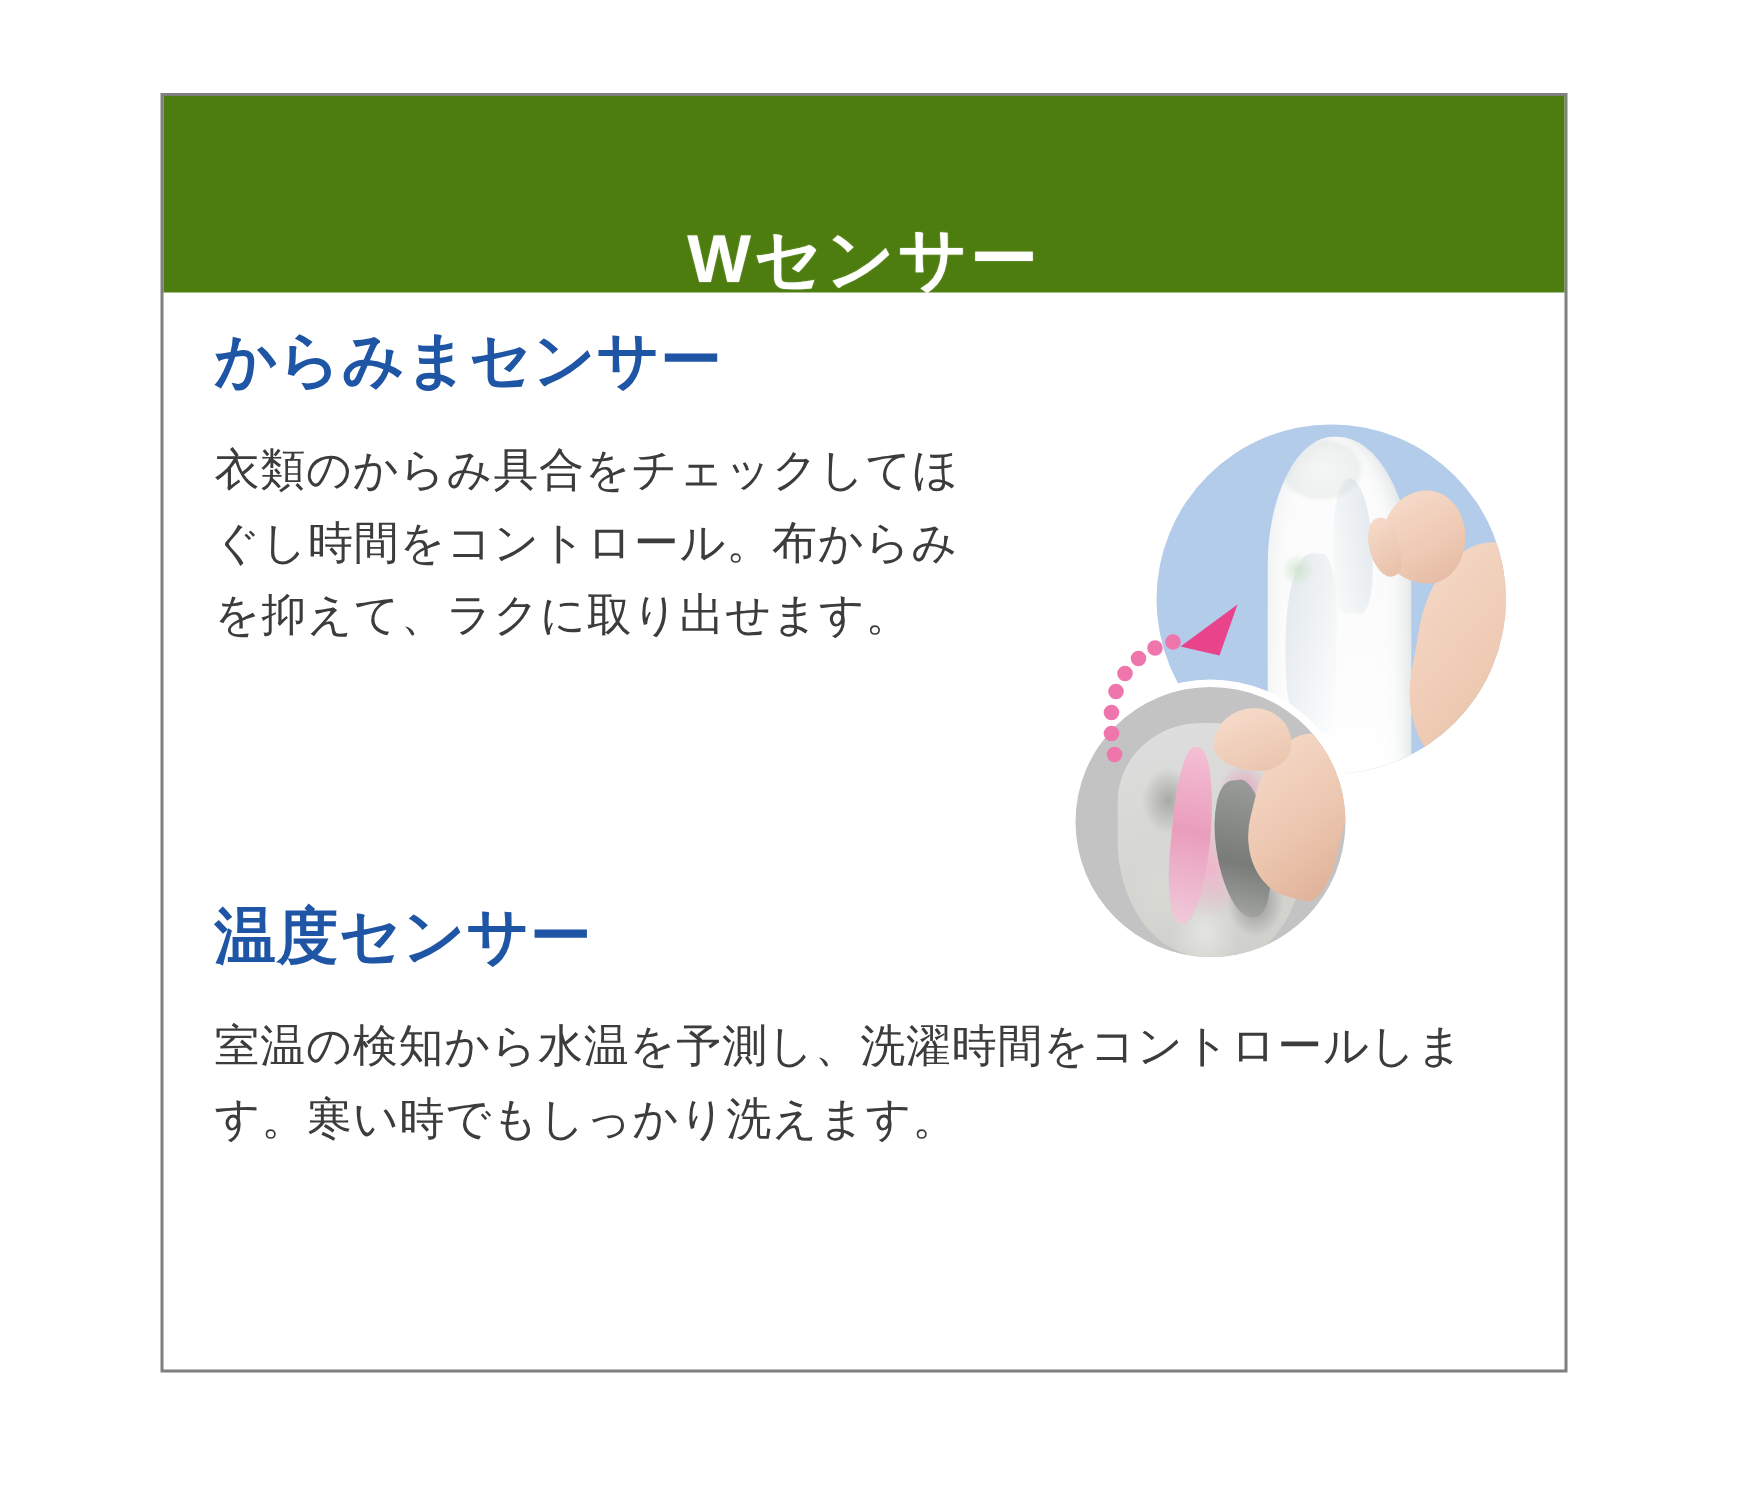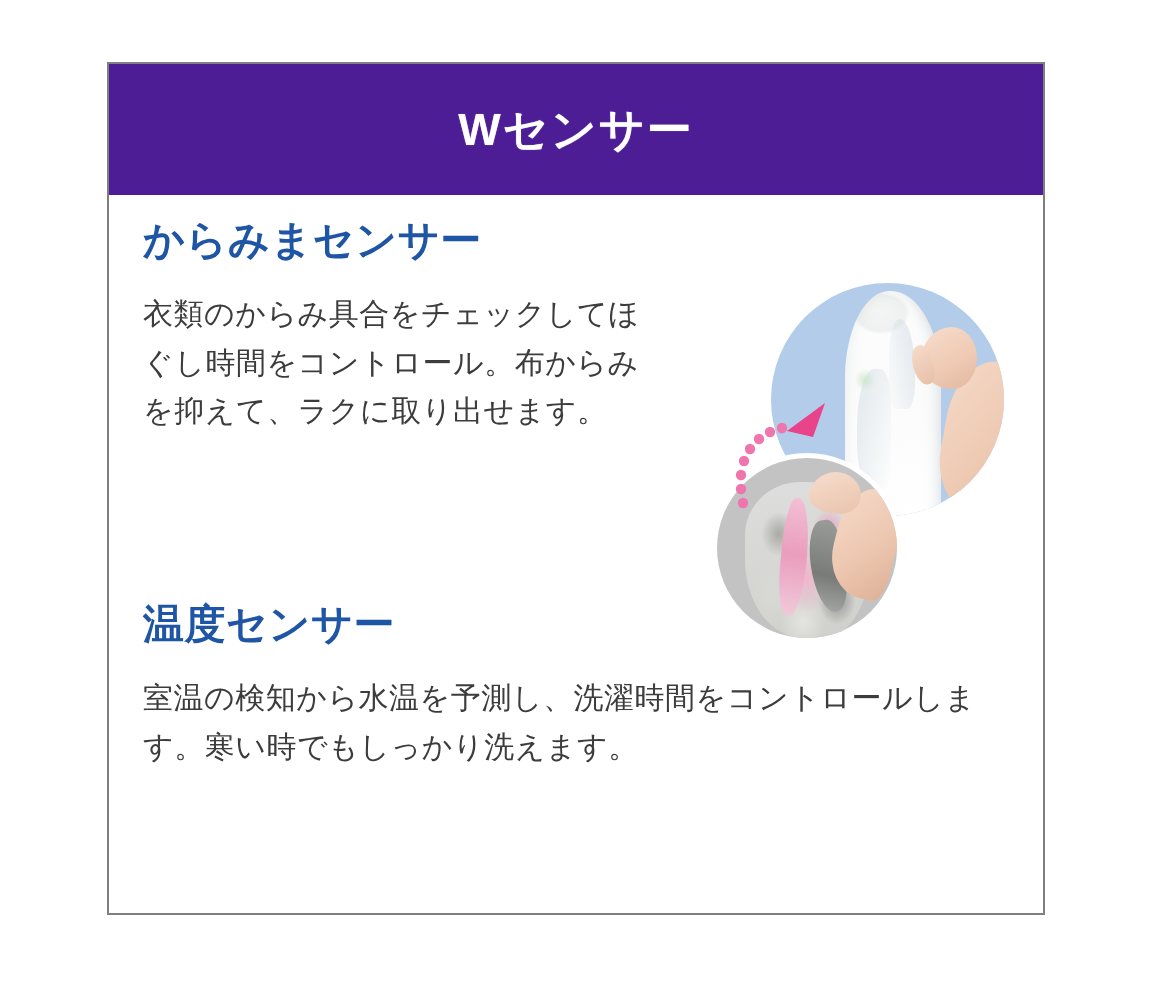--- a/index.html
+++ b/index.html
@@ -25,23 +25,23 @@
     width: 938px;
     height: 853px;
     box-sizing: border-box;
     border: 2px solid #7f7f7f;
     background: #ffffff;
   }
 
   
   .card-header {
     height: 131px;
-    background: #4c1d95;
+    background: #4d7c0f;
     display: flex;
-    align-items: center;
+    align-items: flex-end;
     justify-content: center;
     box-sizing: border-box;
   }
   .card-header-title {
     color: #ffffff;
     font-size: 45px;
     font-weight: bold;
     letter-spacing: 2px;
     line-height: 1;
     text-shadow: 0 0 1px rgba(255,255,255,0.55);

